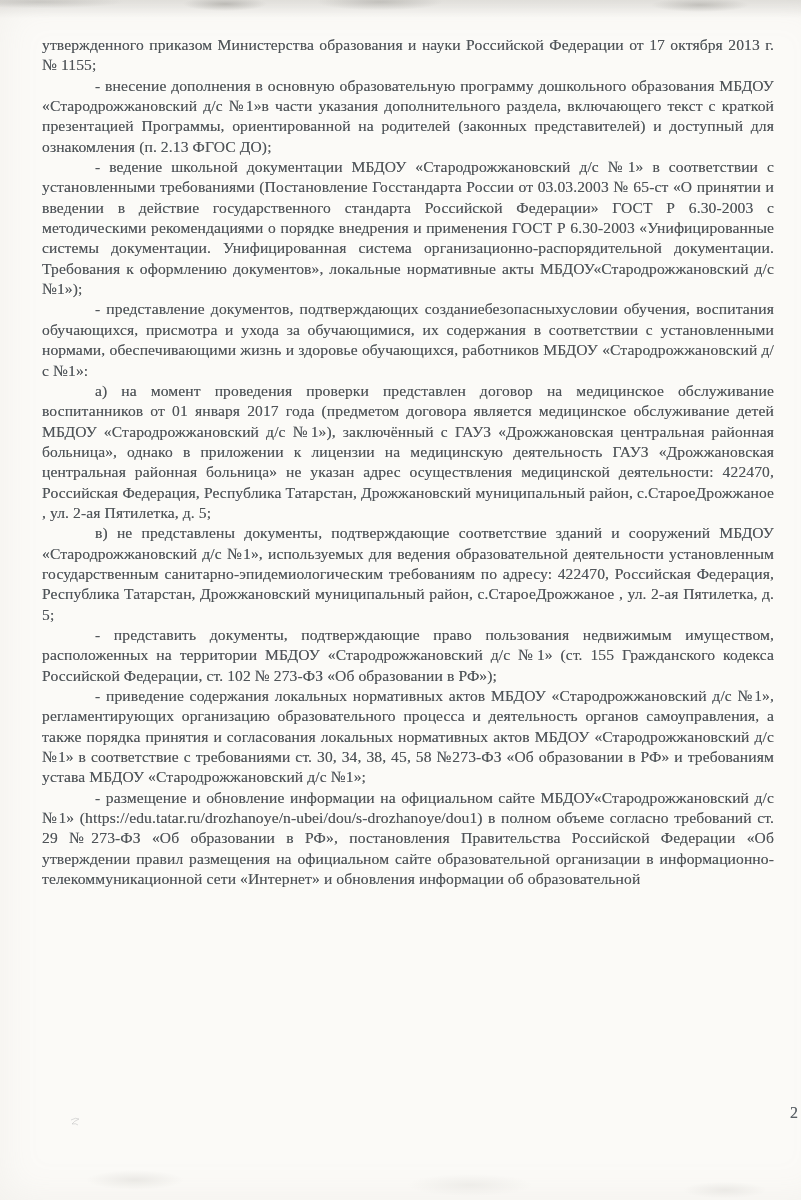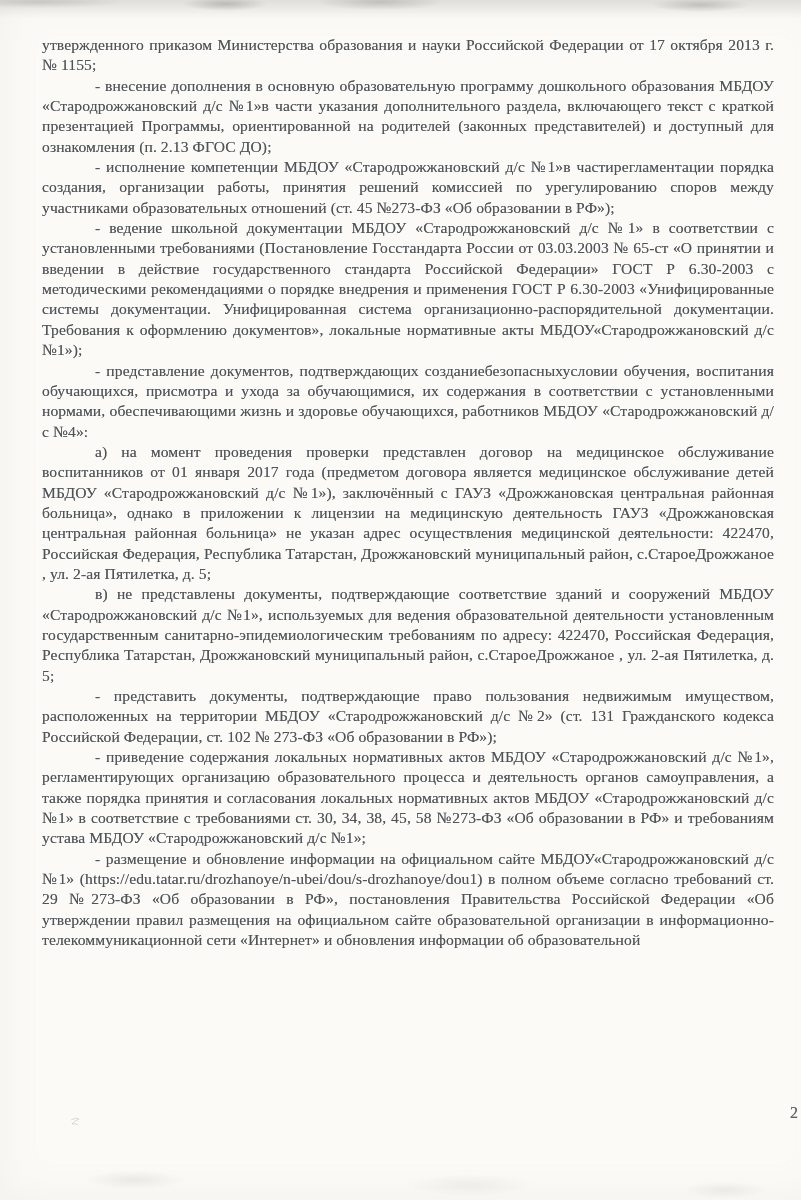--- a/index.html
+++ b/index.html
@@ -85,26 +85,25 @@
 
 <div class="page">
 
   <div class="scan-top"></div>
   <div class="scan-right"></div>
   <div class="scan-bottom"></div>
 
   <div class="content">
       <p class="para">утвержденного приказом Министерства образования и науки Российской Федерации от 17 октября 2013 г. № 1155;</p>
       <p class="para indent">- внесение дополнения в основную образовательную программу дошкольного образования МБДОУ «Стародрожжановский д/с №1»в части указания дополнительного раздела, включающего текст с краткой презентацией Программы, ориентированной на родителей (законных представителей) и доступный для ознакомления (п. 2.13 ФГОС ДО);</p>
-      <p class="para indent">- исполнение компетенции МБДОУ «Стародрожжановский д/с №1»в частирегламентации порядка создания, организации работы, принятия решений комиссией по урегулированию споров между участниками образовательных отношений (ст. 45 №273-ФЗ «Об образовании в РФ»);</p>
       <p class="para indent">- ведение школьной документации МБДОУ «Стародрожжановский д/с №1» в соответствии с установленными требованиями (Постановление Госстандарта России от 03.03.2003 № 65-ст «О принятии и введении в действие государственного стандарта Российской Федерации» ГОСТ Р 6.30-2003 с методическими рекомендациями о порядке внедрения и применения ГОСТ Р 6.30-2003 «Унифицированные системы документации. Унифицированная система организационно-распорядительной документации. Требования к оформлению документов», локальные нормативные акты МБДОУ«Стародрожжановский д/с №1»);</p>
-      <p class="para indent">- представление документов, подтверждающих созданиебезопасныхусловии обучения, воспитания обучающихся, присмотра и ухода за обучающимися, их содержания в соответствии с установленными нормами, обеспечивающими жизнь и здоровье обучающихся, работников МБДОУ «Стародрожжановский д/с №4»:</p>
+      <p class="para indent">- представление документов, подтверждающих созданиебезопасныхусловии обучения, воспитания обучающихся, присмотра и ухода за обучающимися, их содержания в соответствии с установленными нормами, обеспечивающими жизнь и здоровье обучающихся, работников МБДОУ «Стародрожжановский д/с №1»:</p>
       <p class="para indent">а) на момент проведения проверки представлен договор на медицинское обслуживание воспитанников от 01 января 2017 года (предметом договора является медицинское обслуживание детей МБДОУ «Стародрожжановский д/с №1»), заключённый с ГАУЗ «Дрожжановская центральная районная больница», однако в приложении к лицензии на медицинскую деятельность ГАУЗ «Дрожжановская центральная районная больница» не указан адрес осуществления медицинской деятельности: 422470, Российская Федерация, Республика Татарстан, Дрожжановский муниципальный район, с.СтароеДрожжаное , ул. 2-ая Пятилетка, д. 5;</p>
       <p class="para indent">в) не представлены документы, подтверждающие соответствие зданий и сооружений МБДОУ «Стародрожжановский д/с №1», используемых для ведения образовательной деятельности установленным государственным санитарно-эпидемиологическим требованиям по адресу: 422470, Российская Федерация, Республика Татарстан, Дрожжановский муниципальный район, с.СтароеДрожжаное , ул. 2-ая Пятилетка, д. 5;</p>
-      <p class="para indent">- представить документы, подтверждающие право пользования недвижимым имуществом, расположенных на территории МБДОУ «Стародрожжановский д/с №2» (ст. 131 Гражданского кодекса Российской Федерации, ст. 102 № 273-ФЗ «Об образовании в РФ»);</p>
+      <p class="para indent">- представить документы, подтверждающие право пользования недвижимым имуществом, расположенных на территории МБДОУ «Стародрожжановский д/с №1» (ст. 155 Гражданского кодекса Российской Федерации, ст. 102 № 273-ФЗ «Об образовании в РФ»);</p>
       <p class="para indent">- приведение содержания локальных нормативных актов МБДОУ «Стародрожжановский д/с №1», регламентирующих организацию образовательного процесса и деятельность органов самоуправления, а также порядка принятия и согласования локальных нормативных актов МБДОУ «Стародрожжановский д/с №1» в соответствие с требованиями ст. 30, 34, 38, 45, 58 №273-ФЗ «Об образовании в РФ» и требованиям устава МБДОУ «Стародрожжановский д/с №1»;</p>
       <p class="para indent">- размещение и обновление информации на официальном сайте МБДОУ«Стародрожжановский д/с №1» (https://edu.tatar.ru/drozhanoye/n-ubei/dou/s-drozhanoye/dou1) в полном объеме согласно требований ст. 29 №273-ФЗ «Об образовании в РФ», постановления Правительства Российской Федерации «Об утверждении правил размещения на официальном сайте образовательной организации в информационно-телекоммуникационной сети «Интернет» и обновления информации об образовательной</p>
     </div>
 
   <div class="page-number">2</div>
 
   <svg class="pencil-mark" width="16" height="14" viewBox="0 0 16 14">
     <path d="M3 4 Q8 1 11 3 Q6 5 4 8 Q8 7 10 9" fill="none" stroke="#8e9094" stroke-width="0.8" opacity="0.7"></path>
   </svg>
 

